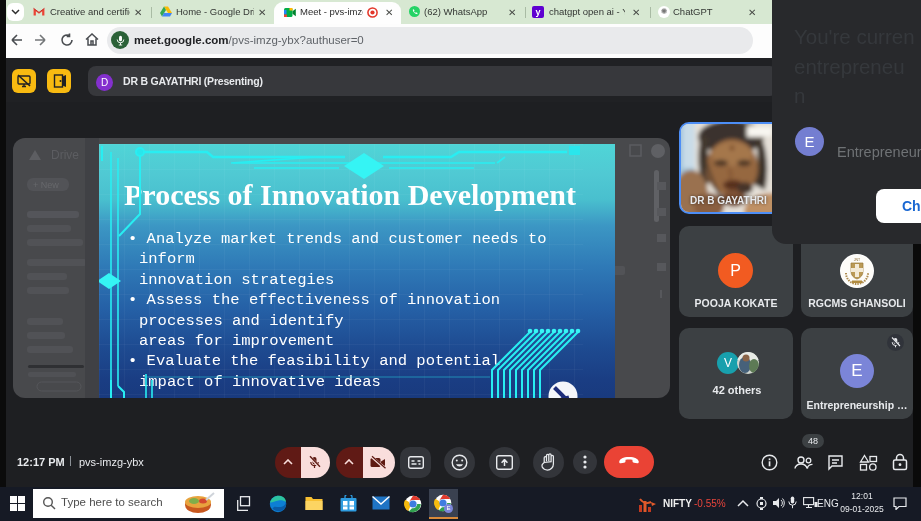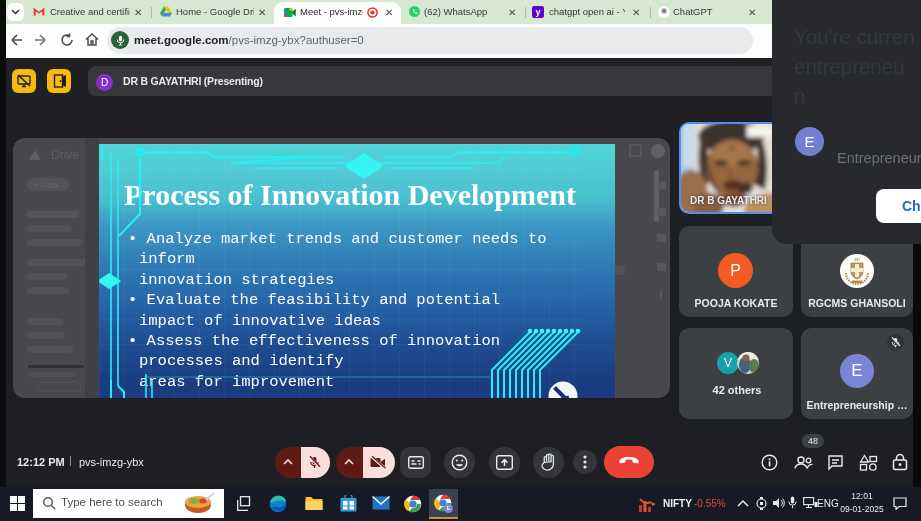--- a/index.html
+++ b/index.html
@@ -180,22 +180,22 @@
     <rect x="72" y="0" width="14" height="260" fill="#404145"></rect>
   </g>
 </svg>
 
 
 <div class="abs" id="slide">
   <div class="abs" id="slidegrid"></div>
   <div class="abs" id="title">Process of Innovation Development</div>
   <div class="abs" id="bullets">
     <div>• Analyze market trends and customer needs to inform<br>innovation strategies</div>
+    <div>• Assess the effectiveness of innovation processes and identify<br>areas for improvement</div>
     <div>• Evaluate the feasibility and potential impact of innovative ideas</div>
-    <div>• Assess the effectiveness of innovation processes and identify<br>areas for improvement</div>
   </div>
   <svg class="abs" id="deco" width="484" height="254" viewBox="0 0 484 254" style="left:0;top:0;">
     <g stroke="#28eef2" fill="none" stroke-width="2">
       <path d="M3 2 L3 17"></path>
       <circle cx="41" cy="8" r="4" fill="#2ae6ec"></circle>
       <path d="M45 8 L108 8 L114 13 L222 13 L246 13" stroke-width="2.4"></path>
       <path d="M284 13 L352 13 L360 8 L468 8" stroke-width="2.4"></path>
       <path d="M132 19 L218 13" stroke-width="1.6"></path>
       <path d="M134 19 L396 19" stroke-width="1.6"></path>
       <path d="M398 19 L406 13" stroke-width="1.6"></path>
@@ -312,26 +312,26 @@
   <path d="M4.5 4 L12.5 12.5" stroke="#30333a" stroke-width="2.4"></path>
   <path d="M5 3.5 L13 12" stroke="#e8eaed" stroke-width="1.1"></path>
 </svg>
 <div class="abs avcirc" style="left:840px;top:354px;width:34px;height:34px;background:#7b85d8;font-size:17px;line-height:34px;">E</div>
 <div class="abs tlabel" style="left:801px;top:399px;width:112px;font-weight:bold;font-size:10.5px;">Entrepreneurship …</div>
 
 
 <div class="abs" id="popup">
   <div class="abs h" style="top:22px;">You're curren<br>entrepreneu<br>n</div>
   <div class="abs avcirc" style="left:23px;top:127px;width:29px;height:29px;background:#747ed1;font-size:15px;line-height:29px;">E</div>
-  <div class="abs" style="left:65px;top:150px;color:#6f7275;font-size:14.5px;">Entrepreneur</div>
+  <div class="abs" style="left:65px;top:144px;color:#6f7275;font-size:14.5px;">Entrepreneur</div>
   <div class="abs" id="chbtn">Ch</div>
 </div>
 
 
-<div class="abs" style="left:17px;top:456px;color:#e8eaed;font-size:11px;font-weight:bold;">12:12 PM</div>
+<div class="abs" style="left:17px;top:456px;color:#e8eaed;font-size:11px;font-weight:bold;">12:17 PM</div>
 <div class="abs" style="left:69px;top:454px;color:#9aa0a6;font-size:11px;">|</div>
 <div class="abs" style="left:79px;top:456px;color:#e8eaed;font-size:11px;">pvs-imzg-ybx</div>
 
 <div class="abs" style="left:275px;top:447px;width:26px;height:31px;background:#601a15;border-radius:16px 0 0 16px;"></div>
 <svg class="abs" style="left:283px;top:459px;" width="10" height="6" viewBox="0 0 10 6">
     <path d="M1 5 L5 1 L9 5" stroke="#f9dedc" stroke-width="1.6" fill="none"></path>
   </svg>
 <div class="abs" style="left:301px;top:447px;width:29px;height:31px;background:#f9dedc;border-radius:0 16px 16px 0;"></div>
 <svg class="abs" style="left:306px;top:454px;" width="17" height="17" viewBox="0 0 17 17">
   <path d="M8.5 3 a2 2 0 0 1 2 2 v3.5 a2 2 0 0 1 -4 0 v-3.5 a2 2 0 0 1 2 -2 Z" fill="#5f1a12"></path>

